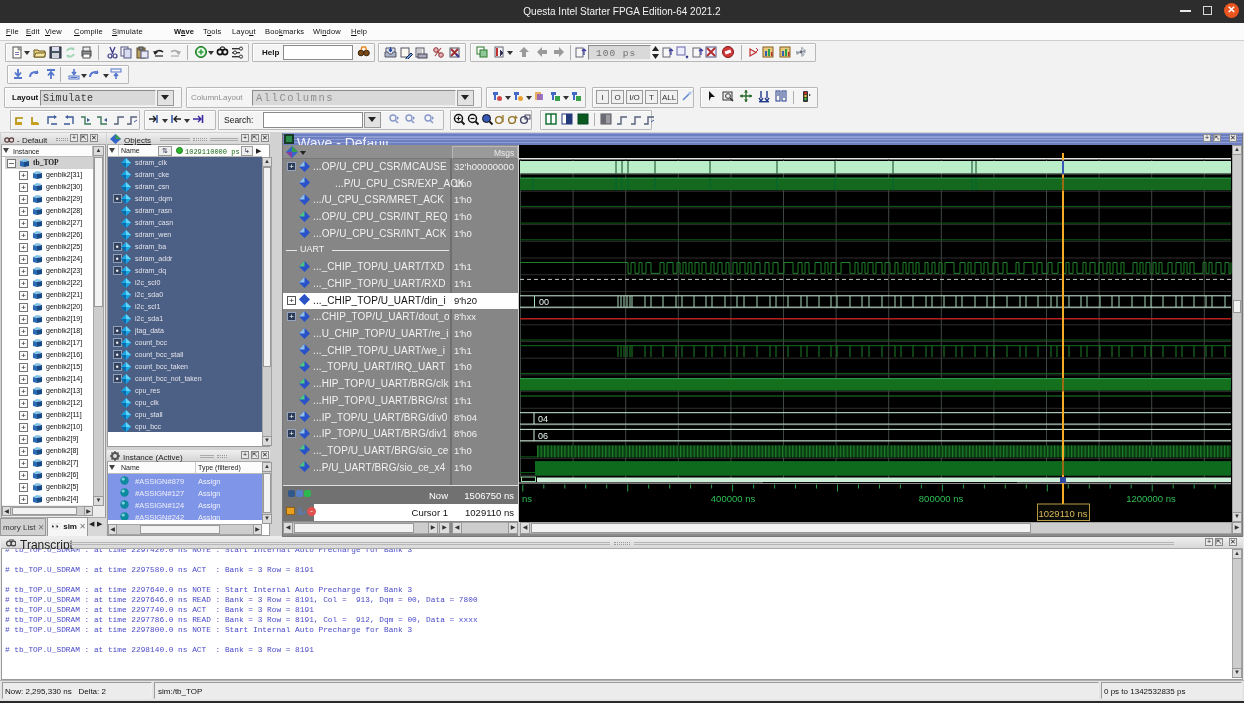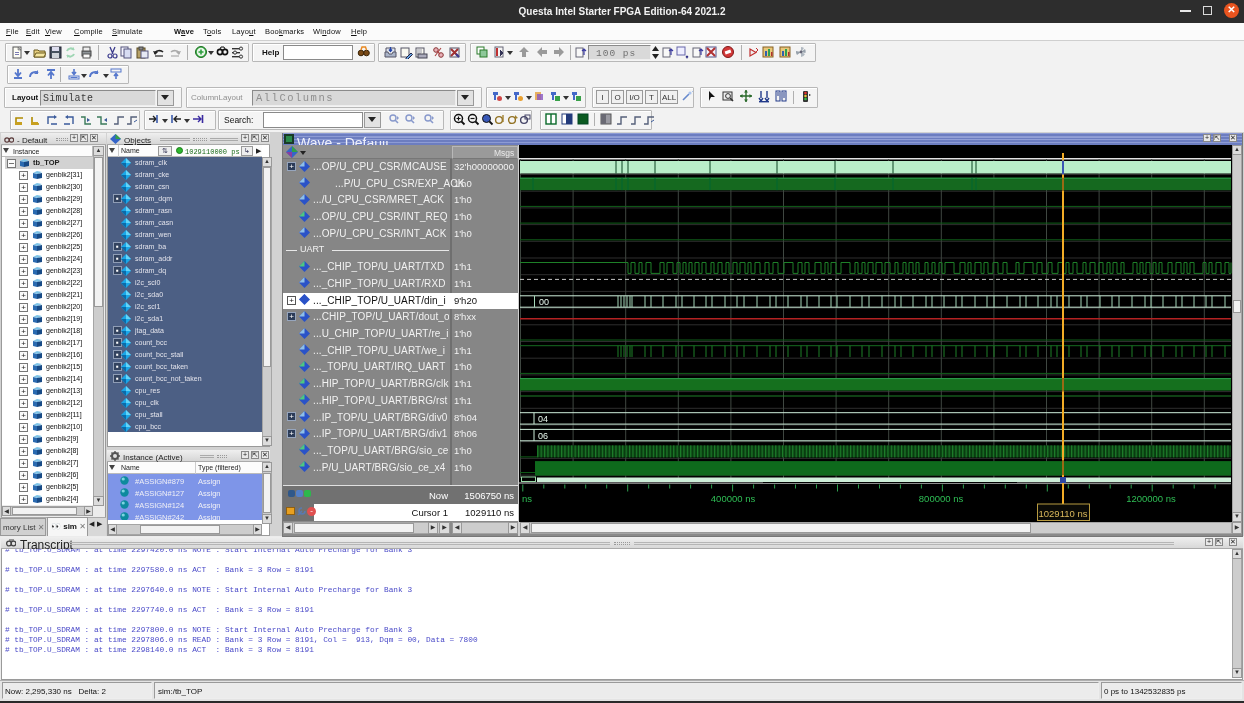--- a/index.html
+++ b/index.html
@@ -1,19 +1,19 @@
 <!DOCTYPE html>
 <html><head><meta charset="utf-8"><title>Questa</title>
 <style>
 *{margin:0;padding:0;box-sizing:border-box;}
 html,body{width:1244px;height:703px;overflow:hidden;}
 body{font-family:"Liberation Sans",sans-serif;position:relative;background:#ececec;}
 .abs{position:absolute;}
 .titlebar{left:0;top:0;width:1244px;height:23px;background:#2d2d2d;}
-.title{width:100%;text-align:center;top:6px;color:#f2f2f2;font-size:10px;font-weight:bold;}
+.title{width:100%;text-align:center;top:6px;color:#f2f2f2;font-size:10px;font-weight:normal;}
 .menubar{left:0;top:23px;width:1244px;height:18px;background:#fbfbfb;border-bottom:1px solid #cfcfcf;}
 .menu{top:27px;font-size:7.5px;color:#111;letter-spacing:0.2px;}
 .tbar{left:0;top:41px;width:1244px;height:92px;background:#f2f2f2;}
 .grp{position:absolute;border:1px solid #b8b8b8;border-radius:1px;background:#f4f4f4;box-shadow:inset 1px 1px 0 #ffffff;}
 .pbtn{position:absolute;width:8px;height:8px;top:1px;background:#e8e8e8;border:1px solid #888;font-size:7px;line-height:6px;text-align:center;color:#222;}
 .sunk{position:absolute;background:#d9d9d9;border:1px solid;border-color:#8a8a8a #eee #eee #8a8a8a;}
 .mono{font-family:"Liberation Mono",monospace;}
 .dd{position:absolute;background:#e2e2e2;border:1px solid #999;}
 .dd:after{content:"";position:absolute;left:3px;top:4px;border:4px solid transparent;border-top:5px solid #222;}
 .sb{position:absolute;background:#cdcdcd;border:1px solid #a5a5a5;}
@@ -466,21 +466,21 @@
 <div class="abs sba" style="left:93px;top:496px;width:11px;height:10px;">▼</div>
 <div class="abs sbt" style="left:94px;top:157px;width:9px;height:150px;"></div>
 <div class="abs" style="left:2px;top:157px;width:91px;height:348px;overflow:hidden;">
     <div style="position:absolute;left:3px;top:0px;width:88px;height:12px;background:#d2d2d2;"></div>
     <div style="position:absolute;left:5px;top:2px;width:9px;height:9px;background:#fafafa;border:1px solid #777;font-size:9px;line-height:7px;text-align:center;color:#222;">–</div>
     <svg width="11" height="10" viewBox="0 0 11 10" style="position:absolute;left:17px;top:1px">
       <path d="M1 3l4-2 5 1-4 2z" fill="#7ec4e8"></path>
       <path d="M1 3l4 1v5L1 8z" fill="#2a6ab0"></path>
       <path d="M5 4l5-1v5l-5 1z" fill="#174a86"></path>
     </svg>
-    <div style="position:absolute;left:31px;top:1px;font-size:7.5px;font-weight:bold;color:#222;">tb_TOP</div>
+    <div style="position:absolute;left:31px;top:1px;font-size:7.5px;font-weight:bold;color:#222;font-family:Liberation Serif, serif;">tb_TOP</div>
     <div style="position:absolute;left:17px;top:14px;width:9px;height:9px;background:#fafafa;border:1px solid #777;font-size:8px;line-height:7px;text-align:center;color:#222;">+</div>
     <svg width="11" height="10" viewBox="0 0 11 10" style="position:absolute;left:30px;top:13px">
       <path d="M1 3l4-2 5 1-4 2z" fill="#7ec4e8"></path>
       <path d="M1 3l4 1v5L1 8z" fill="#2a6ab0"></path>
       <path d="M5 4l5-1v5l-5 1z" fill="#174a86"></path>
     </svg>
     <div style="position:absolute;left:44px;top:14px;font-size:7px;color:#111;">genblk2[31]</div>
     <div style="position:absolute;left:17px;top:26px;width:9px;height:9px;background:#fafafa;border:1px solid #777;font-size:8px;line-height:7px;text-align:center;color:#222;">+</div>
     <svg width="11" height="10" viewBox="0 0 11 10" style="position:absolute;left:30px;top:25px">
       <path d="M1 3l4-2 5 1-4 2z" fill="#7ec4e8"></path>
@@ -1369,23 +1369,24 @@
 <div class="abs" style="left:70px;top:542px;width:540px;height:3px;border-top:1px solid #b5b5b5;border-bottom:1px solid #b5b5b5;"></div>
 <div class="abs" style="left:614px;top:542px;width:16px;height:3px;border-top:1px dotted #999;border-bottom:1px dotted #999;"></div>
 <div class="abs" style="left:634px;top:542px;width:540px;height:3px;border-top:1px solid #b5b5b5;border-bottom:1px solid #b5b5b5;"></div>
 <div class="abs pbtn" style="left:1205px;top:538px;">+</div>
 <div class="abs pbtn" style="left:1215px;top:538px;">⇱</div>
 <div class="abs pbtn" style="left:1229px;top:538px;">✕</div>
 <div class="abs" style="left:3px;top:549px;width:1228px;height:128px;overflow:hidden;background:#fff;">
     <div style="position:absolute;left:2px;top:-3px;font-family:'Liberation Mono',monospace;font-size:7.8px;color:#4a4ac8;white-space:nowrap;">#&nbsp;tb_TOP.U_SDRAM&nbsp;:&nbsp;at&nbsp;time&nbsp;2297420.0&nbsp;ns&nbsp;NOTE&nbsp;:&nbsp;Start&nbsp;Internal&nbsp;Auto&nbsp;Precharge&nbsp;for&nbsp;Bank&nbsp;3</div>
     <div style="position:absolute;left:2px;top:17px;font-family:'Liberation Mono',monospace;font-size:7.8px;color:#4a4ac8;white-space:nowrap;">#&nbsp;tb_TOP.U_SDRAM&nbsp;:&nbsp;at&nbsp;time&nbsp;2297580.0&nbsp;ns&nbsp;ACT&nbsp;&nbsp;:&nbsp;Bank&nbsp;=&nbsp;3&nbsp;Row&nbsp;=&nbsp;8191</div>
     <div style="position:absolute;left:2px;top:37px;font-family:'Liberation Mono',monospace;font-size:7.8px;color:#4a4ac8;white-space:nowrap;">#&nbsp;tb_TOP.U_SDRAM&nbsp;:&nbsp;at&nbsp;time&nbsp;2297640.0&nbsp;ns&nbsp;NOTE&nbsp;:&nbsp;Start&nbsp;Internal&nbsp;Auto&nbsp;Precharge&nbsp;for&nbsp;Bank&nbsp;3</div>
+    <div style="position:absolute;left:2px;top:47px;font-family:'Liberation Mono',monospace;font-size:7.8px;color:#4a4ac8;white-space:nowrap;">#&nbsp;tb_TOP.U_SDRAM&nbsp;:&nbsp;at&nbsp;time&nbsp;2297646.0&nbsp;ns&nbsp;READ&nbsp;:&nbsp;Bank&nbsp;=&nbsp;3&nbsp;Row&nbsp;=&nbsp;8191,&nbsp;Col&nbsp;=&nbsp;&nbsp;913,&nbsp;Dqm&nbsp;=&nbsp;00,&nbsp;Data&nbsp;=&nbsp;7800</div>
     <div style="position:absolute;left:2px;top:57px;font-family:'Liberation Mono',monospace;font-size:7.8px;color:#4a4ac8;white-space:nowrap;">#&nbsp;tb_TOP.U_SDRAM&nbsp;:&nbsp;at&nbsp;time&nbsp;2297740.0&nbsp;ns&nbsp;ACT&nbsp;&nbsp;:&nbsp;Bank&nbsp;=&nbsp;3&nbsp;Row&nbsp;=&nbsp;8191</div>
+    <div style="position:absolute;left:2px;top:67px;font-family:'Liberation Mono',monospace;font-size:7.8px;color:#4a4ac8;white-space:nowrap;">#&nbsp;tb_TOP.U_SDRAM&nbsp;:&nbsp;at&nbsp;time&nbsp;2297786.0&nbsp;ns&nbsp;READ&nbsp;:&nbsp;Bank&nbsp;=&nbsp;3&nbsp;Row&nbsp;=&nbsp;8191,&nbsp;Col&nbsp;=&nbsp;&nbsp;912,&nbsp;Dqm&nbsp;=&nbsp;00,&nbsp;Data&nbsp;=&nbsp;xxxx</div>
     <div style="position:absolute;left:2px;top:77px;font-family:'Liberation Mono',monospace;font-size:7.8px;color:#4a4ac8;white-space:nowrap;">#&nbsp;tb_TOP.U_SDRAM&nbsp;:&nbsp;at&nbsp;time&nbsp;2297800.0&nbsp;ns&nbsp;NOTE&nbsp;:&nbsp;Start&nbsp;Internal&nbsp;Auto&nbsp;Precharge&nbsp;for&nbsp;Bank&nbsp;3</div>
-    <div style="position:absolute;left:2px;top:87px;font-family:'Liberation Mono',monospace;font-size:7.8px;color:#4a4ac8;white-space:nowrap;">#&nbsp;tb_TOP.U_SDRAM&nbsp;:&nbsp;at&nbsp;time&nbsp;2297806.0&nbsp;ns&nbsp;READ&nbsp;:&nbsp;Bank&nbsp;=&nbsp;3&nbsp;Row&nbsp;=&nbsp;8191,&nbsp;Col&nbsp;=&nbsp;&nbsp;913,&nbsp;Dqm&nbsp;=&nbsp;00,&nbsp;Data&nbsp;=&nbsp;7800</div>
     <div style="position:absolute;left:2px;top:97px;font-family:'Liberation Mono',monospace;font-size:7.8px;color:#4a4ac8;white-space:nowrap;">#&nbsp;tb_TOP.U_SDRAM&nbsp;:&nbsp;at&nbsp;time&nbsp;2298140.0&nbsp;ns&nbsp;ACT&nbsp;&nbsp;:&nbsp;Bank&nbsp;=&nbsp;3&nbsp;Row&nbsp;=&nbsp;8191</div>
   </div>
 <div class="abs sb" style="left:1232px;top:549px;width:10px;height:129px;"></div>
 <div class="abs sba" style="left:1232px;top:549px;width:10px;height:10px;">▲</div>
 <div class="abs sba" style="left:1232px;top:668px;width:10px;height:10px;">▼</div>
 <div class="abs" style="left:0px;top:680px;width:1244px;height:21px;background:#e4e4e4;border-top:1px solid #b0b0b0;"></div>
 <div class="abs" style="left:2px;top:682px;width:150px;height:17px;background:#ececec;border:1px solid;border-color:#9a9a9a #eee #eee #9a9a9a;"></div>
 <div class="abs" style="left:5px;top:687px;font-size:8px;color:#111;">Now: 2,295,330 ns&nbsp;&nbsp;&nbsp;Delta: 2</div>
 <div class="abs" style="left:154px;top:682px;width:945px;height:17px;background:#ececec;border:1px solid;border-color:#9a9a9a #eee #eee #9a9a9a;"></div>
 <div class="abs" style="left:158px;top:687px;font-size:8px;color:#111;">sim:/tb_TOP</div>

